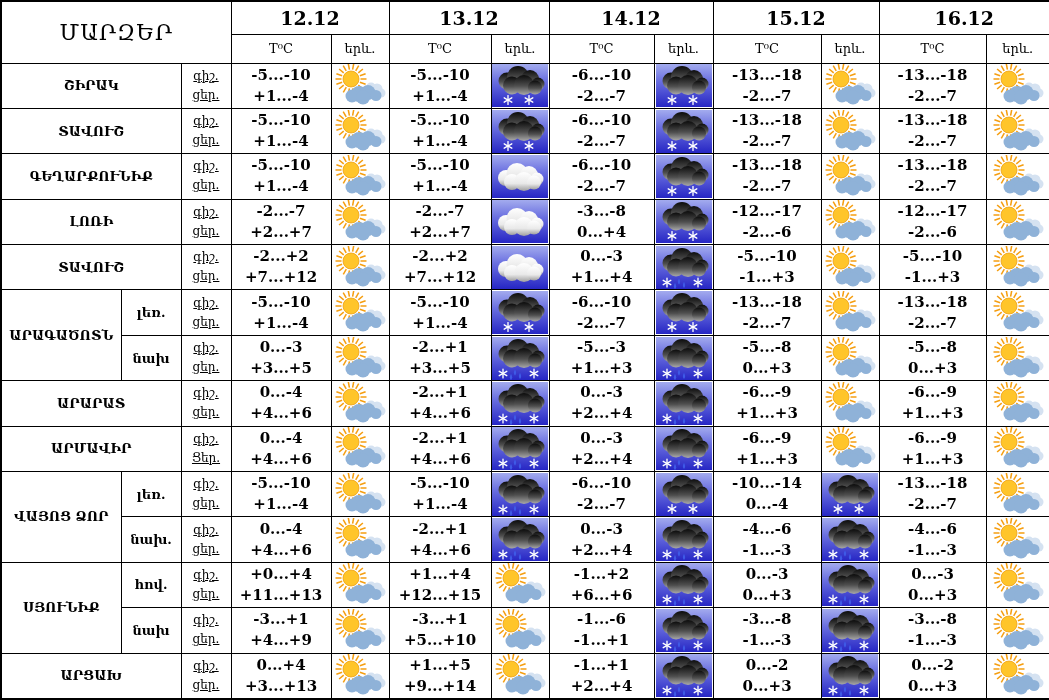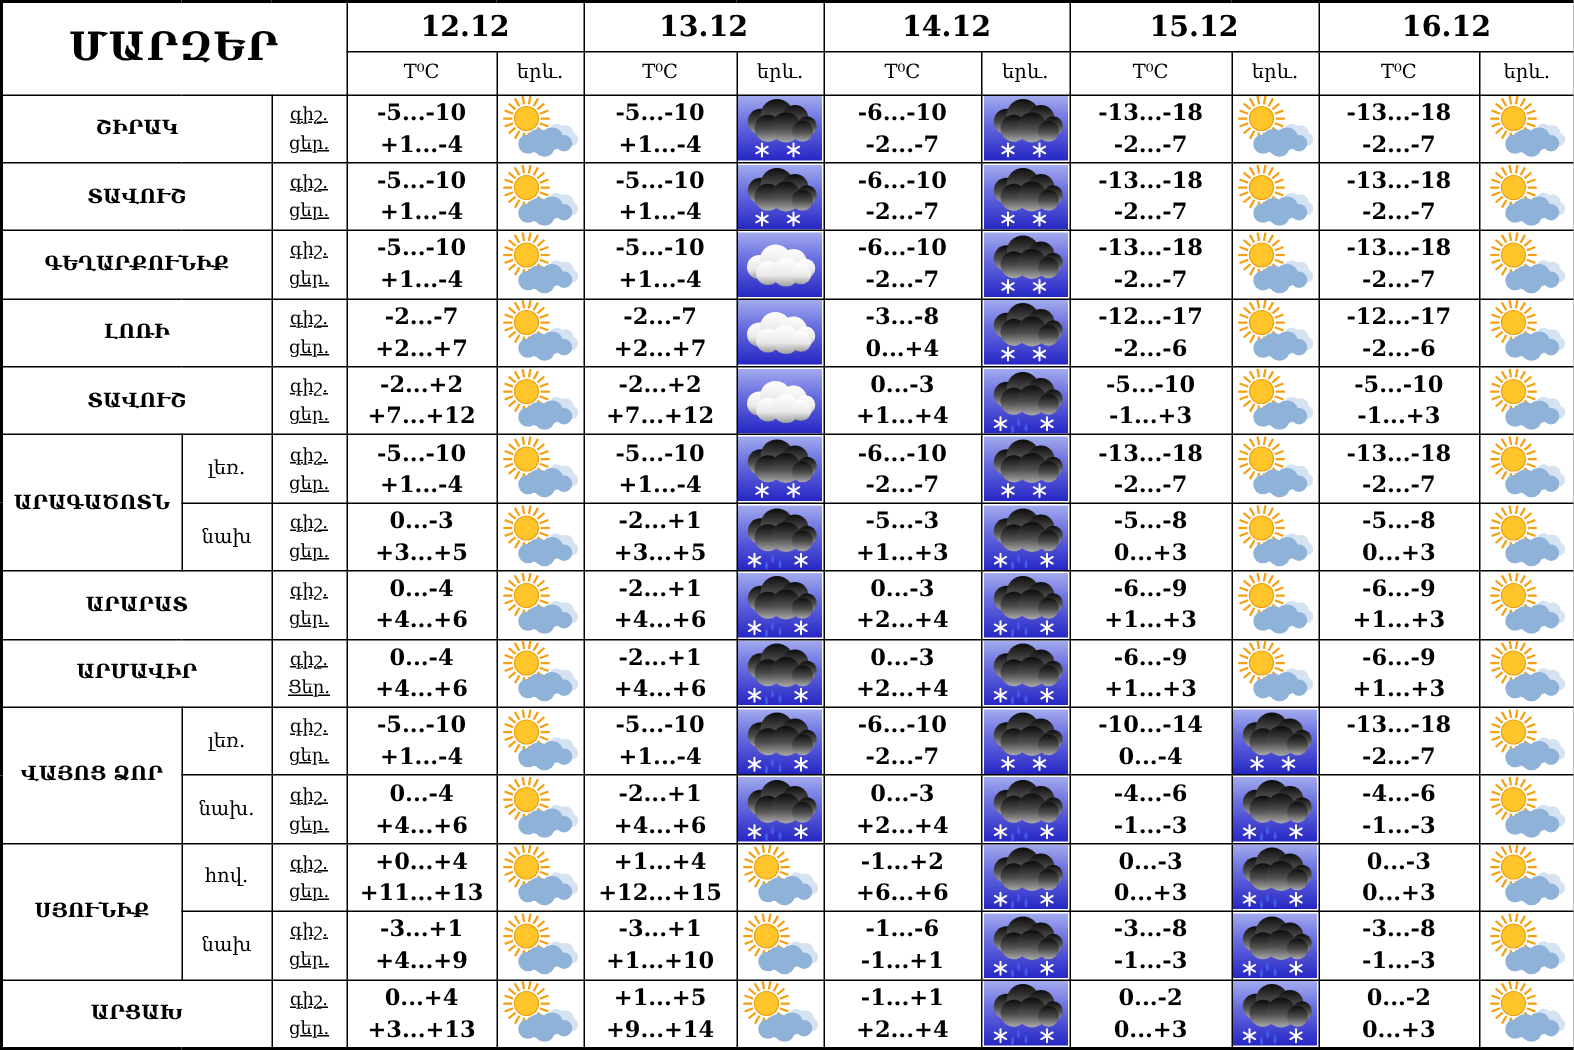--- a/index.html
+++ b/index.html
@@ -4,25 +4,25 @@
 <style>
   html,body{margin:0;padding:0;background:#ffffff;width:1049px;height:700px;overflow:hidden;}
   .forecast-table{
     border-collapse:collapse;table-layout:fixed;
     width:1049px;height:700px;border:2px solid #000;
     font-family:"DejaVu Serif","DejaVu Sans",serif;color:#000;background:#fff;
   }
   .forecast-table td,.forecast-table th{border:1px solid #000;padding:0;text-align:center;vertical-align:middle;overflow:hidden;}
   tr.h1{height:33px;}
   tr.h2{height:29px;}
-  th.corner{font-size:26px;font-weight:bold;letter-spacing:1px;}
+  th.corner{font-size:22px;font-weight:normal;letter-spacing:1px;}
   th.date{font-size:19px;font-weight:bold;}
   th.subh{font-size:13px;font-weight:normal;margin-top:40px;}
   td.region{font-weight:bold;font-size:13px;}
-  td.sub{font-weight:normal;font-size:13px;}
+  td.sub{font-weight:bold;font-size:13px;}
   td.period{font-size:12px;text-decoration:underline;}
   td.period div{line-height:19px;height:19px;}
   td.temp{font-weight:bold;font-size:15px;}
   td.temp div{line-height:21px;height:21px;}
   td.icon-cell{padding:0;}
   .wicon{width:56px;height:43px;margin:0 auto;display:block;}
   .wicon svg{display:block;}
   .wbg{background:linear-gradient(180deg,#a3abee 0%,#6a6fe0 40%,#2626c4 100%);}
 </style>
 </head>
@@ -2438,21 +2438,21 @@
                 <circle cx="36" cy="28.5" r="7.5"></circle>
                 <circle cx="20" cy="32" r="6.5"></circle>
                 <circle cx="44" cy="31.5" r="5.5"></circle>
                 <circle cx="31" cy="33.5" r="7"></circle>
               </g>
             </svg>
           </div>
         </td>
         <td class="temp">
           <div>-3...+1</div>
-          <div>+1...+10</div>
+          <div>+5...+10</div>
         </td>
         <td class="icon-cell">
           <div class="wicon">
             <svg viewBox="0 0 56 43" width="56" height="43">
               <g stroke="#f59e10" stroke-width="1.5">
                 <line x1="28.5" y1="15.0" x2="34.5" y2="15.0"></line>
                 <line x1="27.9" y1="18.2" x2="33.6" y2="20.3"></line>
                 <line x1="26.3" y1="21.1" x2="30.9" y2="25.0"></line>
                 <line x1="23.8" y1="23.2" x2="26.8" y2="28.4"></line>
                 <line x1="20.6" y1="24.4" x2="21.7" y2="30.3"></line>

